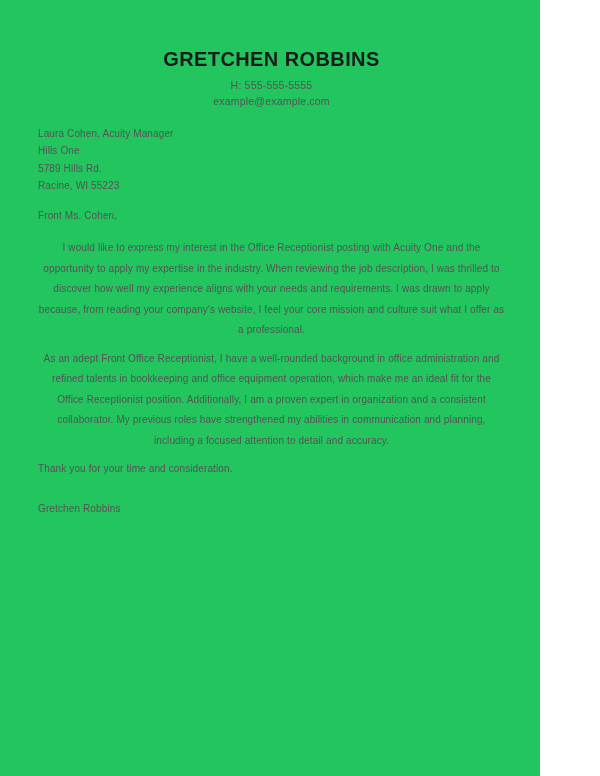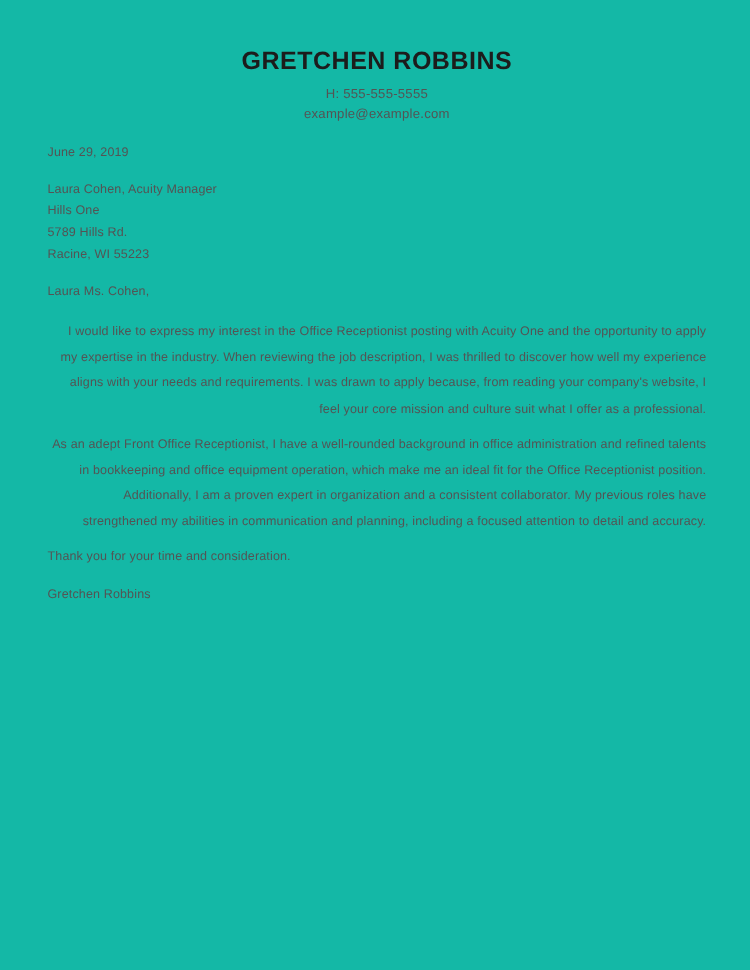--- a/index.html
+++ b/index.html
@@ -2,25 +2,25 @@
 <html><head>
 <meta charset="utf-8">
 <style>
   html, body {
     margin: 0;
     padding: 0;
     background: #ffffff;
   }
   .page {
     position: relative;
-    width: 600px;
+    width: 540px;
     height: 776px;
-    background: #14b8a6;
+    background: #22c55e;
     box-sizing: border-box;
-    padding: 38px 35px 0 38px;
+    padding: 48px 35px 0 38px;
     font-family: "Liberation Sans", "DejaVu Sans", sans-serif;
     color: #545454;
     overflow: hidden;
   }
   .letter-header {
     text-align: center;
     margin-bottom: 16px;
   }
   .applicant-name {
     margin: 0 0 7px 0;
@@ -47,53 +47,52 @@
     line-height: 17.4px;
     margin: 0 0 11px 0;
   }
   .salutation {
     margin: 0 0 12px 0;
     line-height: 20.5px;
   }
   .body-paragraph {
     margin: 0 0 8px 0;
     line-height: 20.5px;
-    text-align: right;
+    text-align: center;
   }
   .thanks-paragraph {
-    margin: 0 0 9px 0;
+    margin: 0 0 19px 0;
     line-height: 20.5px;
   }
   .closing-block {
     line-height: 20.3px;
   }
 </style>
 </head>
 <body>
 
 <div class="page">
 
   <header class="letter-header">
     <h1 class="applicant-name">GRETCHEN ROBBINS</h1>
     <div class="contact-line">H: 555-555-5555</div>
     <div class="contact-line">example@example.com</div>
   </header>
 
   <main class="letter-main">
 
-    <p class="date-line">June 29, 2019</p>
 
     <div class="recipient-block">
       <div>Laura Cohen, Acuity Manager</div>
       <div>Hills One</div>
       <div>5789 Hills Rd.</div>
       <div>Racine, WI 55223</div>
     </div>
 
-    <p class="salutation">Laura Ms. Cohen,</p>
+    <p class="salutation">Front Ms. Cohen,</p>
 
     <p class="body-paragraph">I would like to express my interest in the Office Receptionist posting with Acuity One and the opportunity to apply my expertise in the industry. When reviewing the job description, I was thrilled to discover how well my experience aligns with your needs and requirements. I was drawn to apply because, from reading your company's website, I feel your core mission and culture suit what I offer as a professional.</p>
 
     <p class="body-paragraph">As an adept Front Office Receptionist, I have a well-rounded background in office administration and refined talents in bookkeeping and office equipment operation, which make me an ideal fit for the Office Receptionist position. Additionally, I am a proven expert in organization and a consistent collaborator. My previous roles have strengthened my abilities in communication and planning, including a focused attention to detail and accuracy.</p>
 
 
     <p class="thanks-paragraph">Thank you for your time and consideration.</p>
 
     <div class="closing-block">
       <div>Gretchen Robbins</div>

